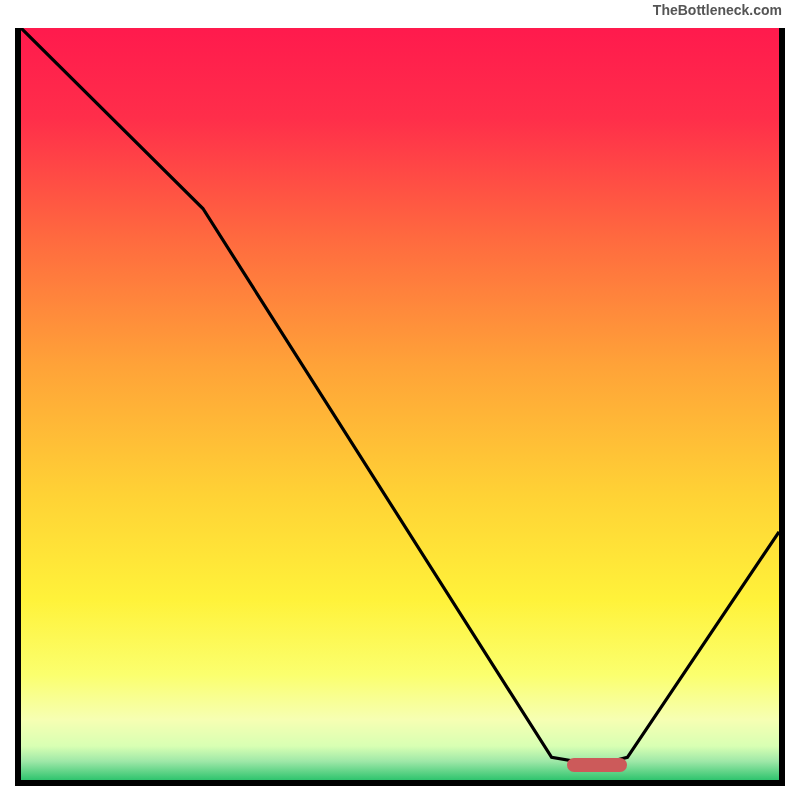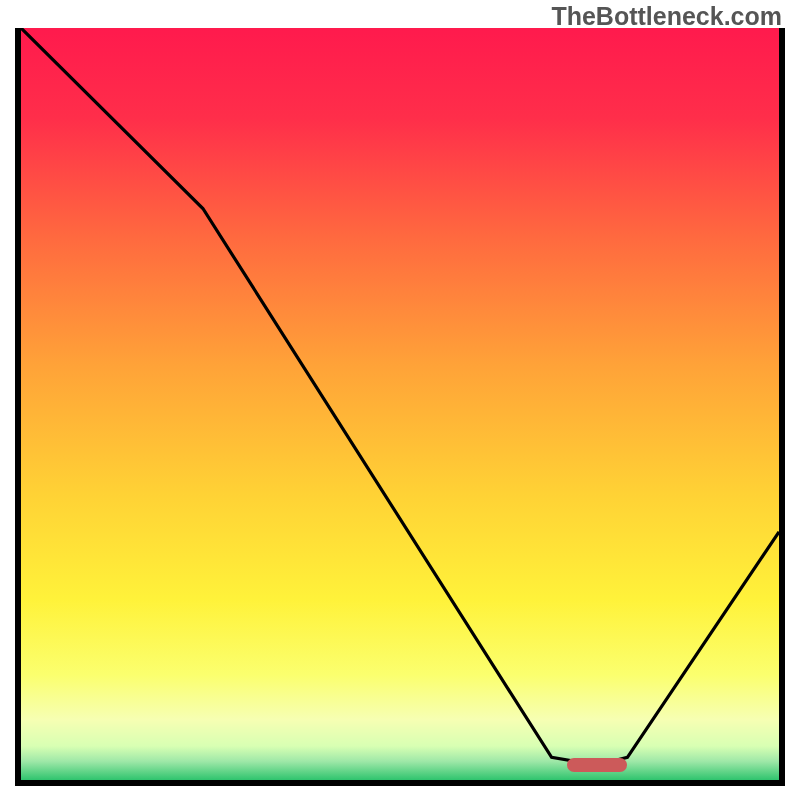--- a/index.html
+++ b/index.html
@@ -12,21 +12,21 @@
   }
   .container {
     position: relative;
     width: 800px;
     height: 800px;
   }
   .watermark {
     position: absolute;
     top: 2px;
     right: 18px;
-    font-size: 25px;
+    font-size: 14px;
     font-weight: bold;
     color: #555555;
     z-index: 10;
   }
   .chart-frame {
     position: absolute;
     left: 15px;
     top: 28px;
     width: 770px;
     height: 758px;

